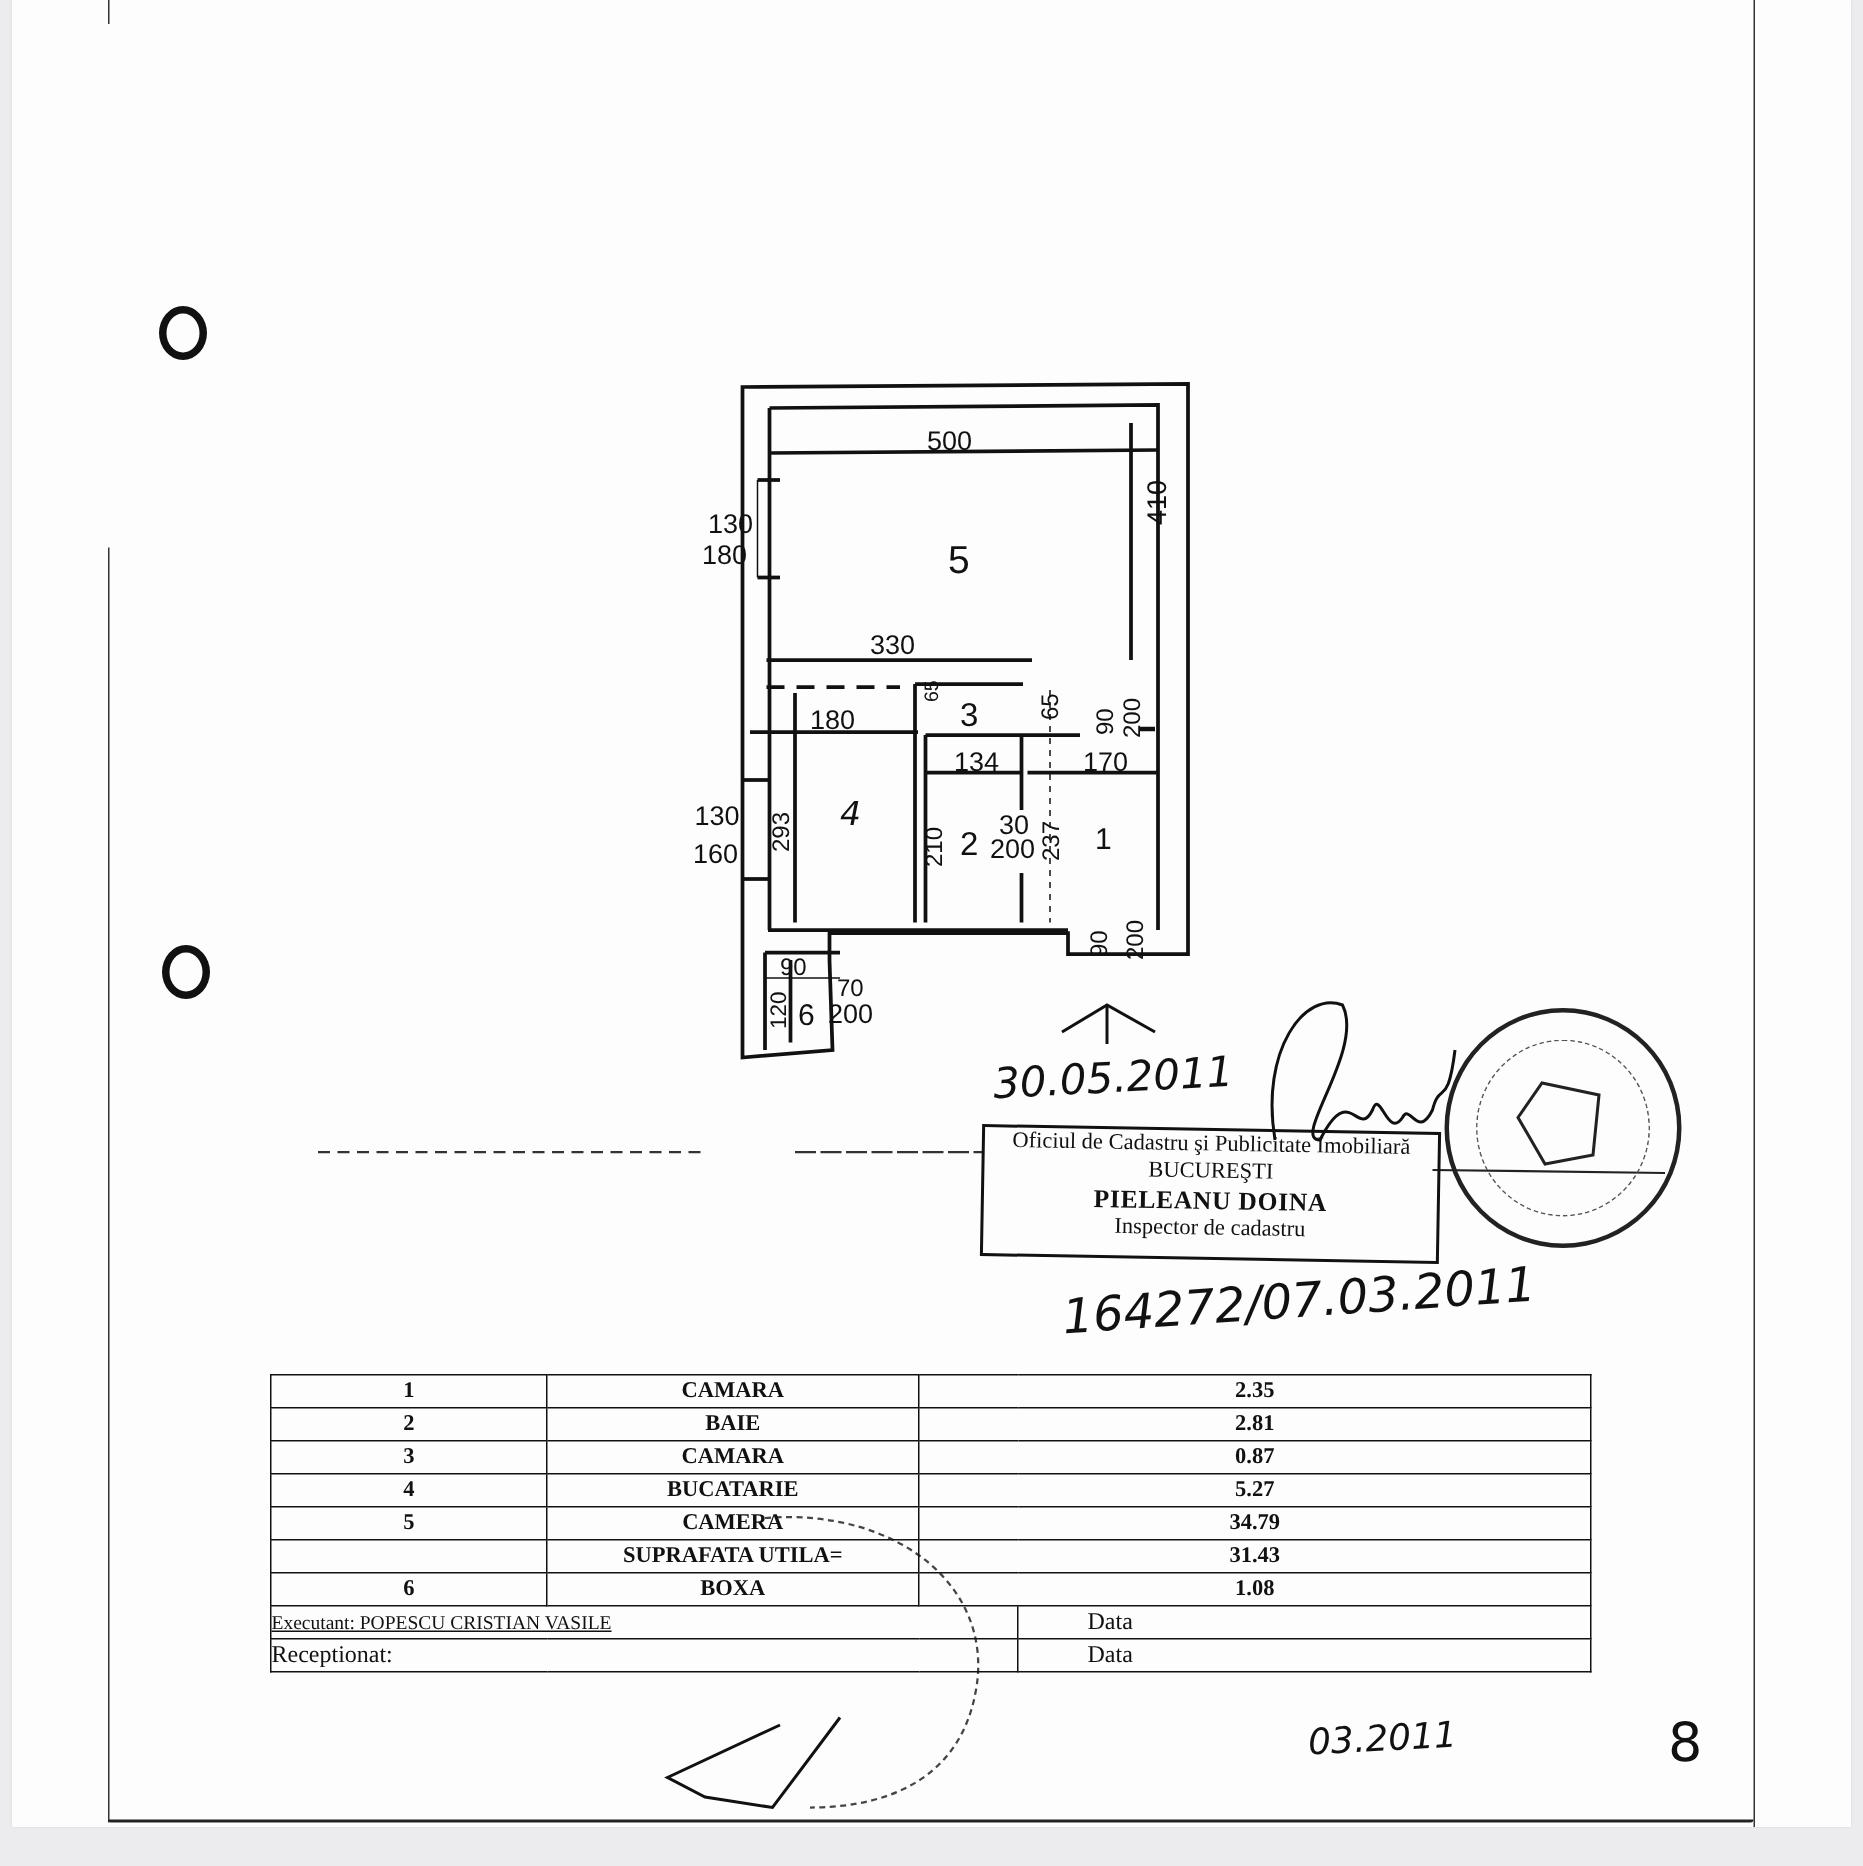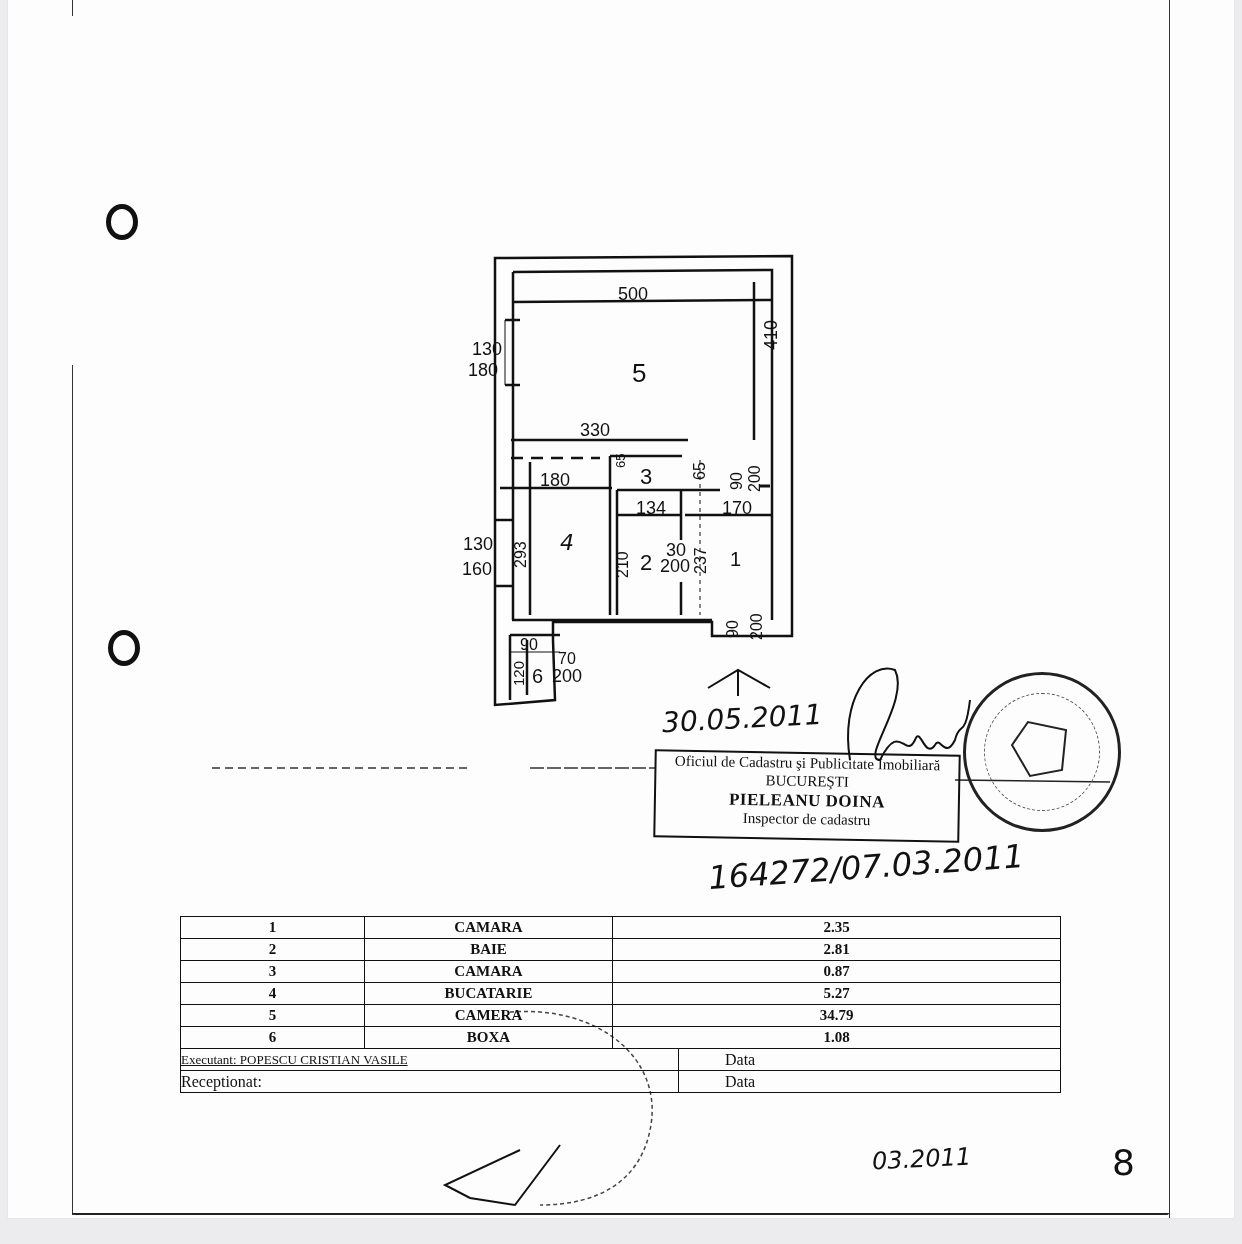--- a/index.html
+++ b/index.html
@@ -167,20 +167,25 @@
         <td>4</td>
         <td>BUCATARIE</td>
         <td colspan="2">5.27</td>
       </tr>
   <tr>
         <td>5</td>
         <td>CAMERA</td>
         <td colspan="2">34.79</td>
       </tr>
   <tr>
+        <td></td>
+        <td>SUPRAFATA UTILA=</td>
+        <td colspan="2">31.43</td>
+      </tr>
+  <tr>
         <td>6</td>
         <td>BOXA</td>
         <td colspan="2">1.08</td>
       </tr>
   <tr class="footer-row">
     <td colspan="3" style="font-weight:normal;font-size:13px;text-decoration:underline;height:18px;">Executant: POPESCU CRISTIAN VASILE</td>
     <td style="font-weight:normal;font-size:16px;padding-left:46px;"><span>Data</span></td>
   </tr>
   <tr class="footer-row">
     <td colspan="3" style="font-weight:normal;font-size:16px;height:18px;">Receptionat:</td>

